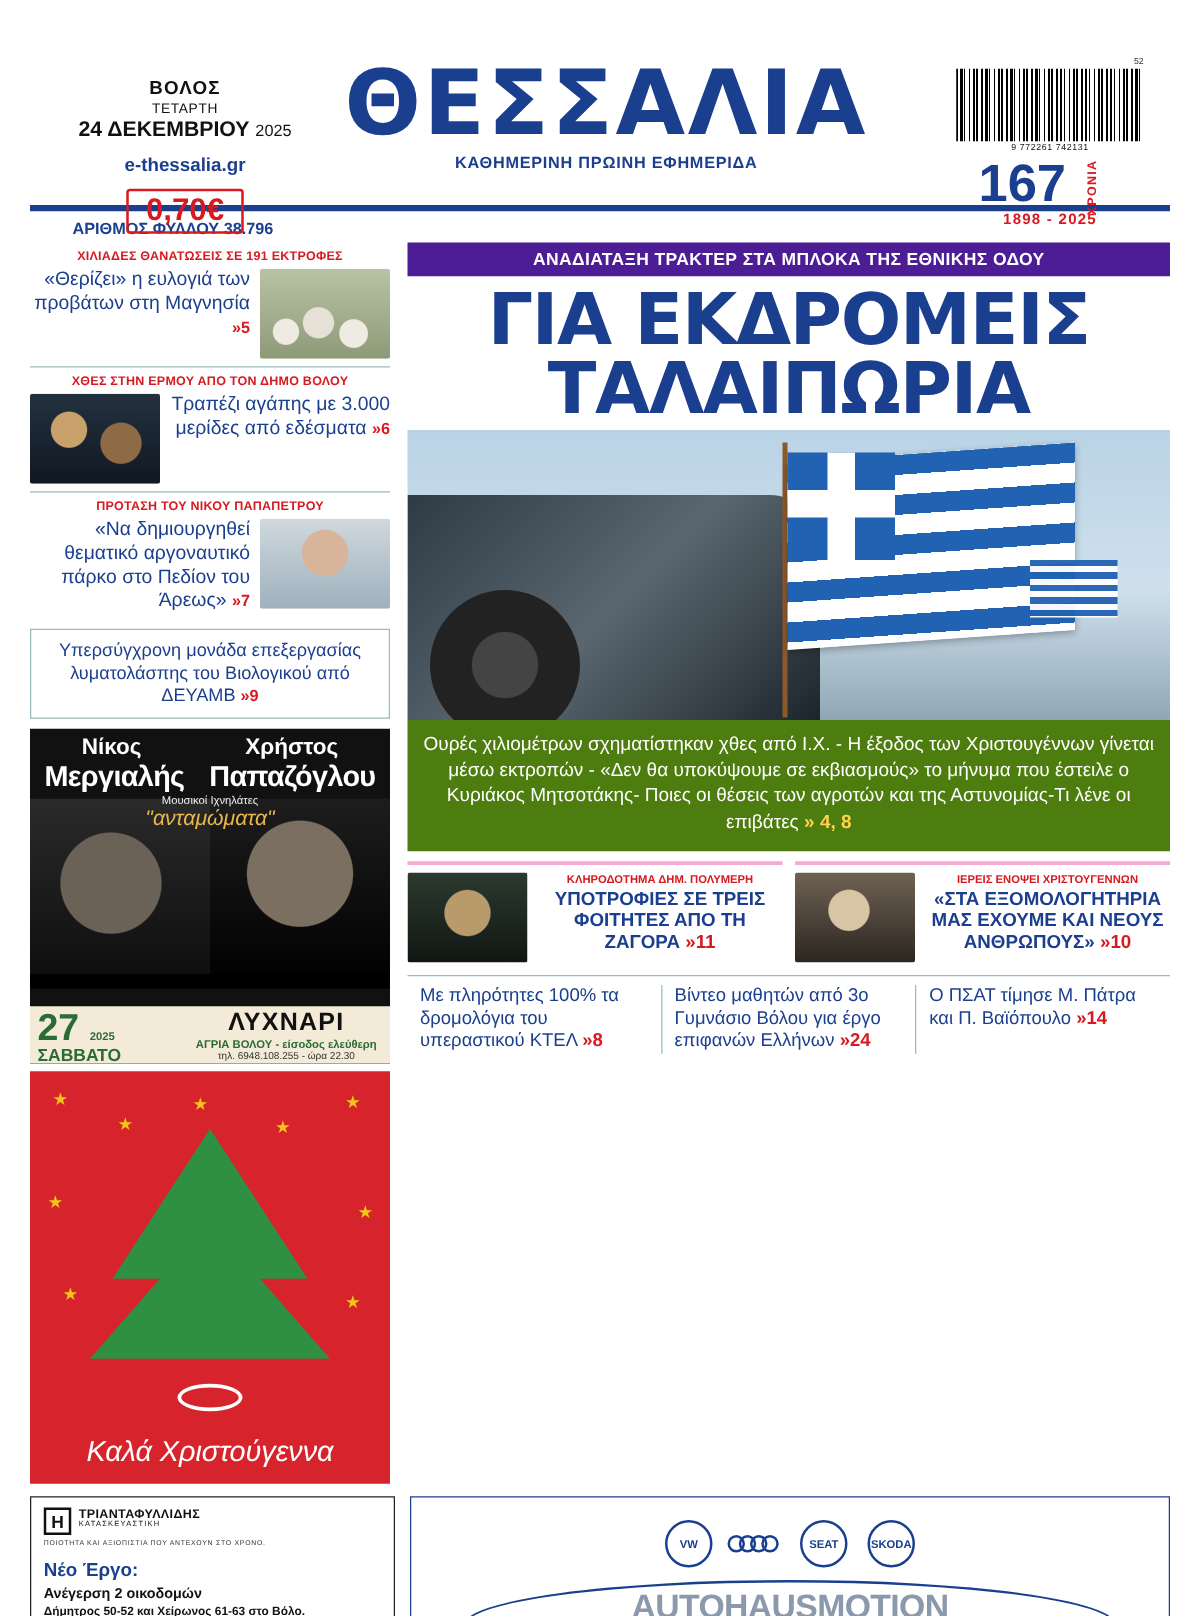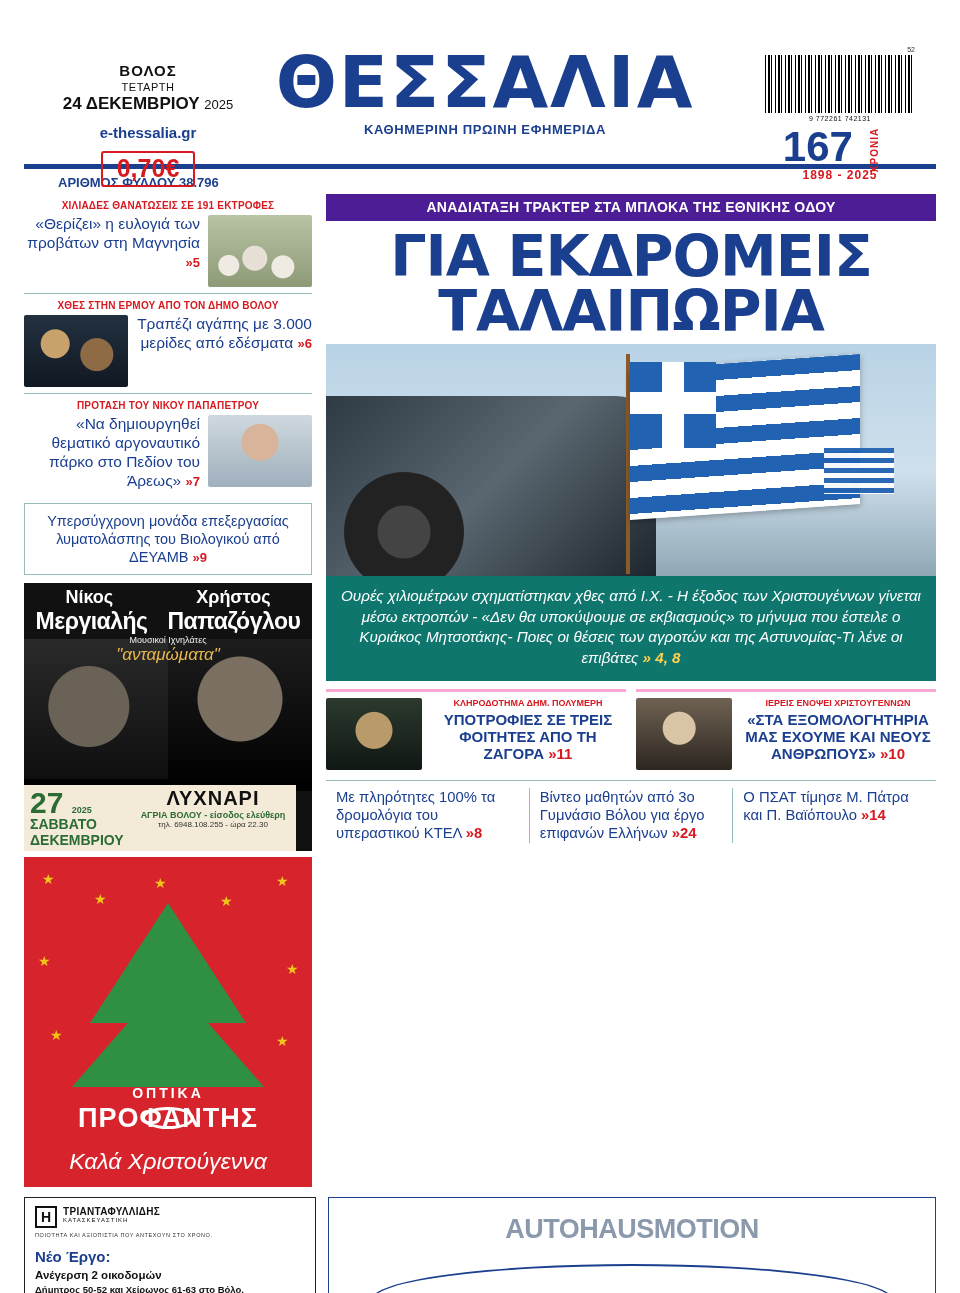--- a/index.html
+++ b/index.html
@@ -84,21 +84,21 @@
   .ac-top { position:absolute; top:4px; left:0; right:0; text-align:center; z-index:3;}
   .ac-n1 { font-size: 18px; font-weight:bold; color:#fff; }
   .ac-name { font-size: 23px; font-weight:bold; letter-spacing:-.5px; }
   .ac-sub { font-size: 9px; color:#eee; }
   .ac-script { color:#e8b84b; font-size:17px; font-style:italic; }
   .ac-photos { position:absolute; top:56px; left:0; right:0; height:150px; display:flex; }
   .ac-ph { flex:1; }
   .ac-ph.a { background: radial-gradient(circle at 45% 45%, #6b6257 0 40px, transparent 41px), linear-gradient(#2a2a2a,#0d0d0d); }
   .ac-ph.b { background: radial-gradient(circle at 50% 40%, #7a6f60 0 42px, transparent 43px), linear-gradient(#1d1d1d,#000); }
   .ac-strip { position:absolute; top:196px; left:0; right:0; height:12px; background:#000; color:#aaa; font-size:5px; text-align:center;}
-  .ac-bottom { position:absolute; bottom:0; left:0; right:16px; height:66px; background:#f3ead7; color:#111; }
+  .ac-bottom { position:absolute; bottom:0; left:0; right:0; height:46px; background:#f3ead7; color:#111; }
   .ac-date { position:absolute; left:6px; top:4px; color:#2b6b36; font-weight:bold; }
   .ac-d27 { font-size: 30px; line-height:.9; }
   .ac-dm { font-size: 14px; font-weight:bold; }
   .ac-venue { position:absolute; right:8px; top:2px; text-align:center; width:150px;}
   .ac-venue .v1 { font-size: 20px; font-weight:bold; color:#111; letter-spacing:1px;}
   .ac-venue .v2 { font-size: 9px; font-weight:bold; color:#2b6b36; }
   .ac-venue .v3 { font-size: 8px; color:#333; }
 
   
   .ad-optika { margin-top: 6px; height: 330px; background:#d7242c; position:relative; overflow:hidden; }
@@ -133,22 +133,22 @@
   .lp-flag { position:absolute; left:304px; top:18px; width:230px; height:150px;
     background: repeating-linear-gradient(#2262b2 0 16px, #ffffff 16px 32px);
     box-shadow: 0 2px 6px rgba(0,0,0,.3); transform: skewY(-4deg);}
   .lp-canton { position:absolute; left:304px; top:18px; width:86px; height:86px; background:#2262b2; }
   .lp-cr1 { position:absolute; left:304px; top:48px; width:86px; height:22px; background:#fff; }
   .lp-cr2 { position:absolute; left:336px; top:18px; width:22px; height:86px; background:#fff; }
   .lp-flag2 { position:absolute; right:42px; top:104px; width:70px; height:46px;
     background: repeating-linear-gradient(#2262b2 0 5px, #fff 5px 10px); opacity:.95; }
 
   .lead-deck {
-    background:#0f766e; color:#fff; padding: 10px 12px 12px 12px;
-    font-size: 15.2px; line-height: 1.35; text-align:center;font-style:italic;
+    background:#4d7c0f; color:#fff; padding: 10px 12px 12px 12px;
+    font-size: 15.2px; line-height: 1.35; text-align:center;
   }
   .lead-deck .pg { color:#ffd34d; font-weight:bold; }
 
   .two-teasers { display:flex; gap: 10px; margin-top: 8px; }
   .tt { flex:1; display:flex; gap:8px; border-top:3px solid #f9a8d4; padding-top:6px; }
   .tt-img { width: 96px; height: 72px; border-radius:2px; }
   .tt-img.bishop { background: radial-gradient(circle at 50% 45%, #b89a6b 0 18px, transparent 19px), linear-gradient(#2c3a2f,#0f1712); }
   .tt-img.priest { background: radial-gradient(circle at 45% 42%, #d9c5a6 0 16px, transparent 17px), linear-gradient(#6f6253,#2c2620); }
   .tt-txt { flex:1; }
   .tt-k { color:#d71920; font-size: 9px; font-weight:bold; text-align:center; margin-bottom:3px;}
@@ -290,24 +290,20 @@
         <span class="star" style="left:70px;top:34px">★</span>
         <span class="star" style="left:130px;top:18px">★</span>
         <span class="star" style="left:196px;top:36px">★</span>
         <span class="star" style="left:252px;top:16px">★</span>
         <span class="star" style="left:14px;top:96px">★</span>
         <span class="star" style="left:262px;top:104px">★</span>
         <span class="star" style="left:26px;top:170px">★</span>
         <span class="star" style="left:252px;top:176px">★</span>
         <div class="tree"></div>
         <div class="tree2"></div>
-        <div class="opt-name">
-          <div class="opt-k">ΟΠΤΙΚΑ</div>
-          <div class="opt-brand">ΠΡΟΦΑΝΤΗΣ</div>
-        </div>
         <div class="opt-glass"></div>
         <div class="opt-wish">Καλά Χριστούγεννα</div>
       </div>
 
     </div>
 
     <div class="col-right">
 
       <div class="lead-kicker">ΑΝΑΔΙΑΤΑΞΗ ΤΡΑΚΤΕΡ ΣΤΑ ΜΠΛΟΚΑ ΤΗΣ ΕΘΝΙΚΗΣ ΟΔΟΥ</div>
       <div class="lead-head">
@@ -378,20 +374,33 @@
           <small>ΚΑΤΑΣΚΕΥΑΣΤΙΚΗ</small></div>
       </div>
       <div class="tri-slogan">ΠΟΙΟΤΗΤΑ ΚΑΙ ΑΞΙΟΠΙΣΤΙΑ ΠΟΥ ΑΝΤΕΧΟΥΝ ΣΤΟ ΧΡΟΝΟ.</div>
       <div class="tri-h">Νέο Έργο:</div>
       <div class="tri-h2">Ανέγερση 2 οικοδομών</div>
       <div class="tri-h3">Δήμητρος 50-52 και Χείρωνος 61-63 στο Βόλο.</div>
 
     </div>
 
     <div class="ad-auto">
+      <div class="au-brands">
+        <div class="au-b">VW</div>
+        <div class="au-b" style="border:none">
+          <span class="au-rings">
+              <i></i>
+              <i></i>
+              <i></i>
+              <i></i>
+            </span>
+        </div>
+        <div class="au-b">SEAT</div>
+        <div class="au-b">SKODA</div>
+      </div>
       <div class="au-oval"></div>
       <div class="au-title"><span>AUTOHAUS</span><span>MOTION</span></div>
 
     </div>
 
   </div>
 
 </div>
 
 </body></html>

